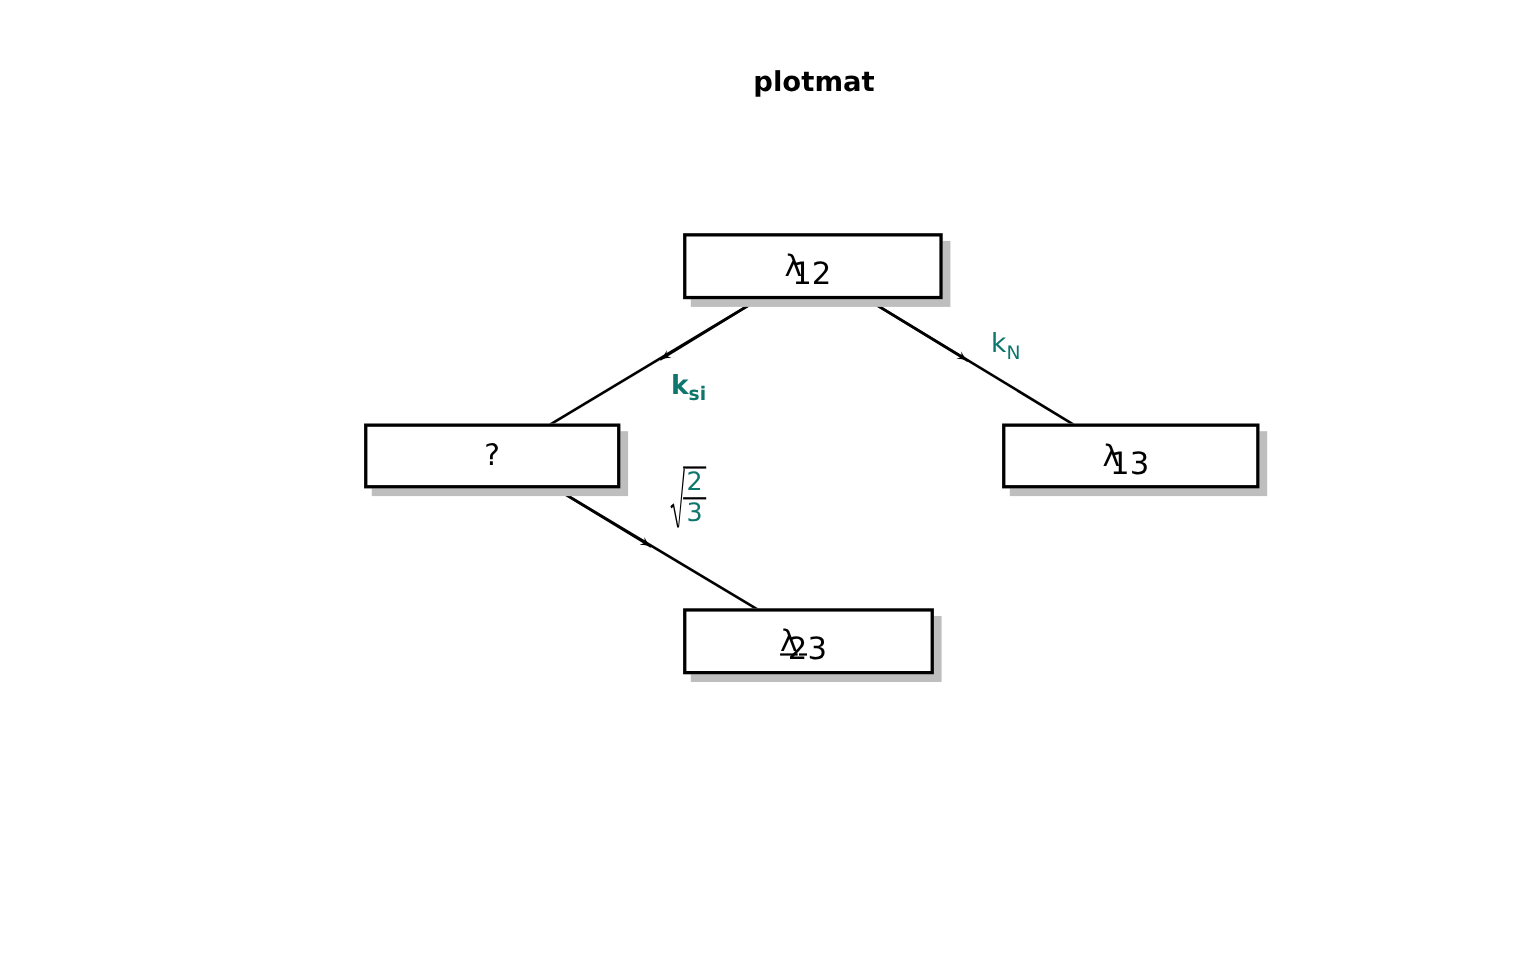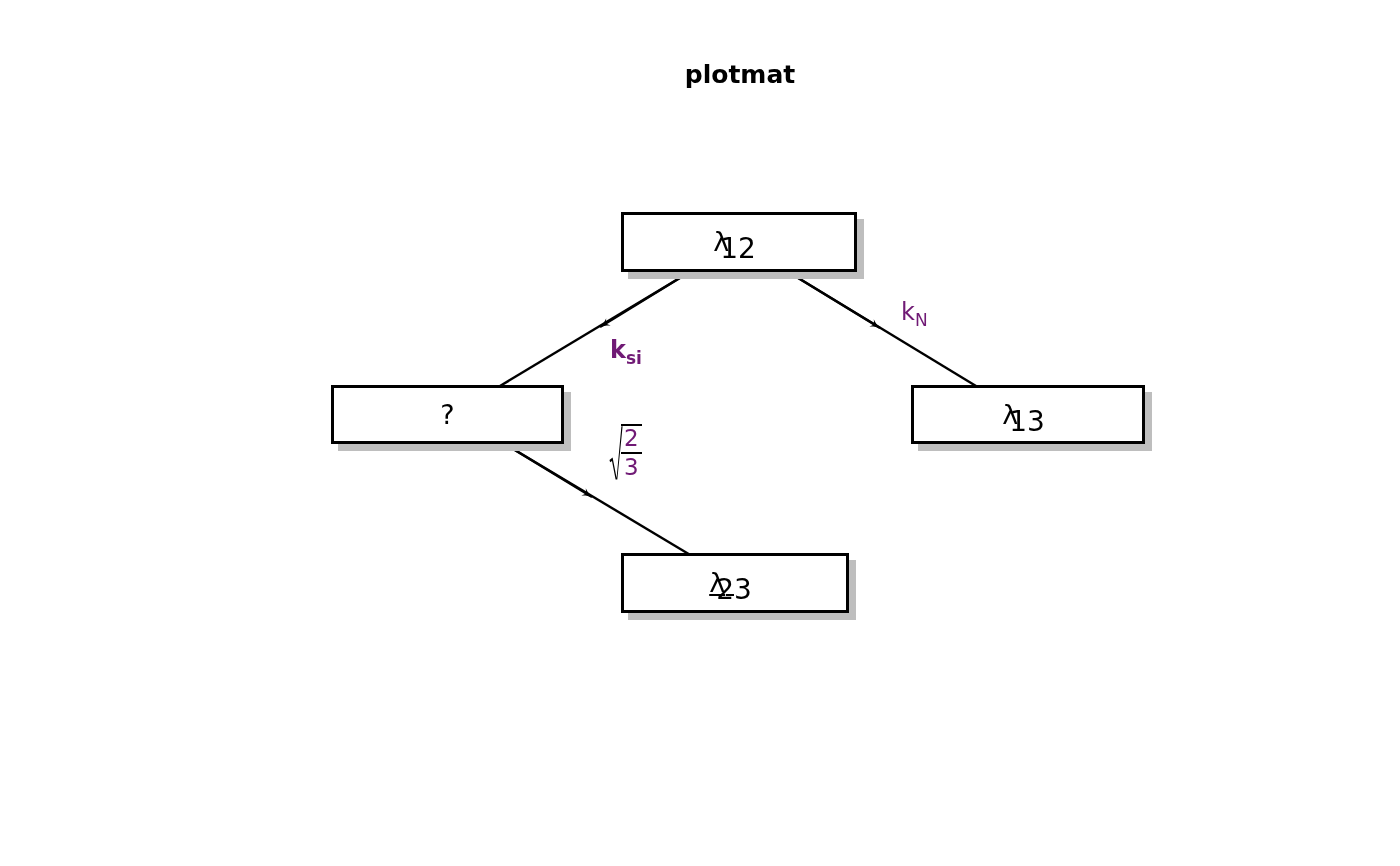--- a/index.html
+++ b/index.html
@@ -72,21 +72,21 @@
     position: relative;
     left: -9px;
     top: 7px;
   }
   .qmark {
     font-size: 27px;
   }
   .edge-label {
     position: absolute;
     font-family: "DejaVu Sans", sans-serif;
-    color: #701a75;
+    color: #0f766e;
     z-index: 4;
     white-space: nowrap;
   }
   .klab .base { font-size: 24px; }
   .klab .sub {
     font-size: 17px;
     position: relative;
     top: 6px;
     left: 0px;
   }

